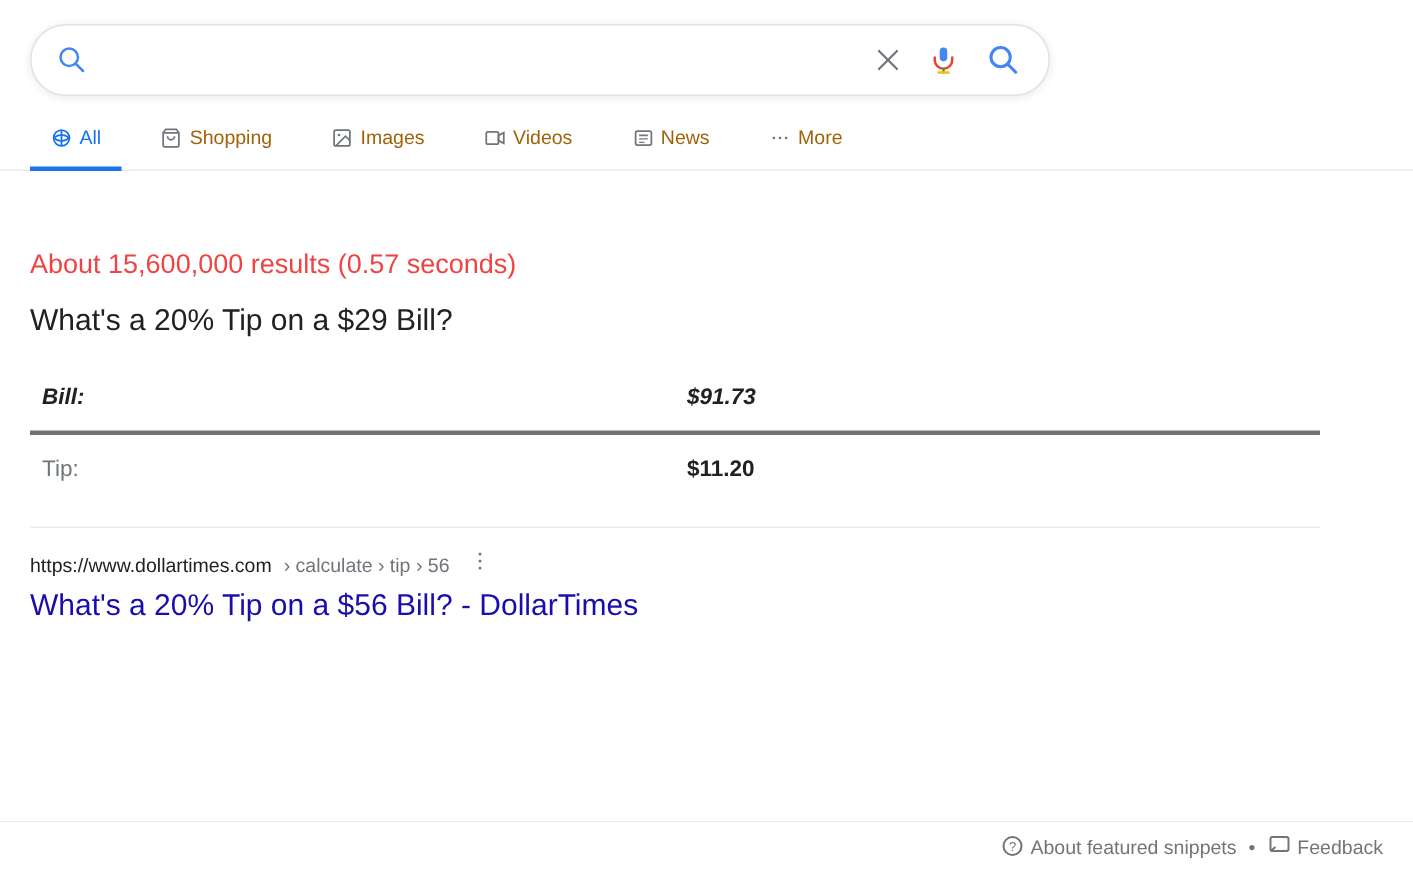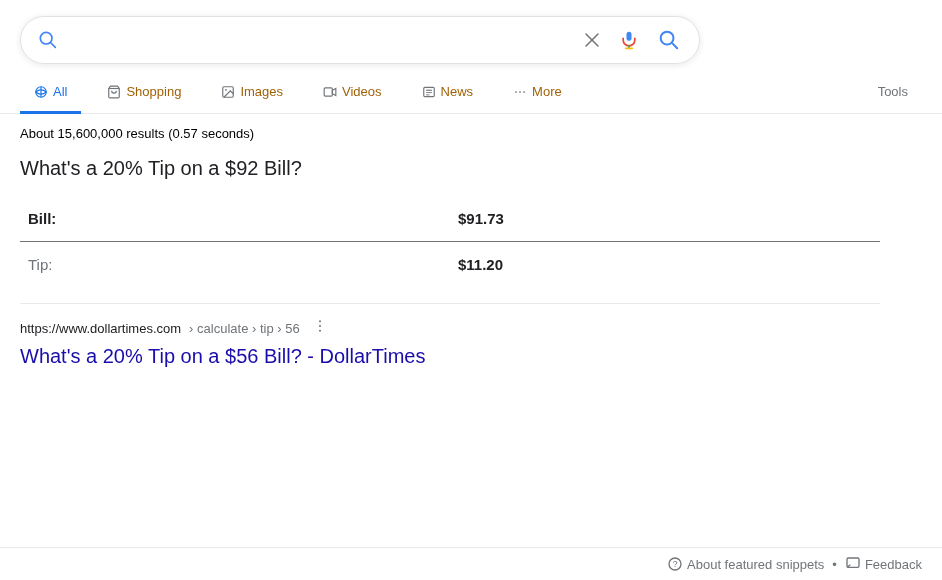--- a/index.html
+++ b/index.html
@@ -93,44 +93,46 @@
       border-bottom: 3px solid transparent;
       margin-bottom: -1px;
     }
 
     
     .results-container {
       padding: 12px 20px 0 20px;
       max-width: 900px;
     }
     .results-count {
-      font-size: 13px;
-      color: #000000;
+      font-size: 18px;
+      color: #ef4444;
       margin-bottom: 16px;
+      margin-top: 40px;
     }
 
     
     .snippet-title {
       font-size: 20px;
       font-weight: 400;
       color: #202124;
       margin-bottom: 16px;
     }
 
     .tip-table {
       width: 100%;
       max-width: 860px;
       border-collapse: collapse;
       margin-bottom: 16px;
     }
     .tip-table tr {
-      border-top: 1px solid #737373;
+      border-top: 3px solid #737373;
     }
     .tip-table tr:first-child {
       border-top: none;
+      font-style: italic;
     }
     .tip-table td {
       padding: 14px 8px;
       font-size: 15px;
       color: #202124;
     }
     .tip-table td:first-child {
       color: #70757a;
       width: 50%;
     }
@@ -281,27 +283,26 @@
     <span>News</span>
   </a>
   <a class="nav-tab">
     <svg width="14" height="14" viewBox="0 0 24 24" fill="none">
       <circle cx="5" cy="12" r="1.5" fill="#70757a"></circle>
       <circle cx="12" cy="12" r="1.5" fill="#70757a"></circle>
       <circle cx="19" cy="12" r="1.5" fill="#70757a"></circle>
     </svg>
     <span>More</span>
   </a>
-  <div class="tools-btn">Tools</div>
 </nav>
 
 <div class="results-container">
   <p class="results-count">About 15,600,000 results (0.57 seconds)</p>
 
-  <h2 class="snippet-title">What's a 20% Tip on a $92 Bill?</h2>
+  <h2 class="snippet-title">What's a 20% Tip on a $29 Bill?</h2>
 
   <table class="tip-table">
     <tbody>
         <tr class="bill-row">
       <td style="font-weight:700; color:#202124;">Bill:</td>
       <td style="font-weight:700;">$91.73</td>
     </tr>
     <tr>
       <td style="color:#70757a;">Tip:</td>
       <td style="font-weight:700;">$11.20</td>

